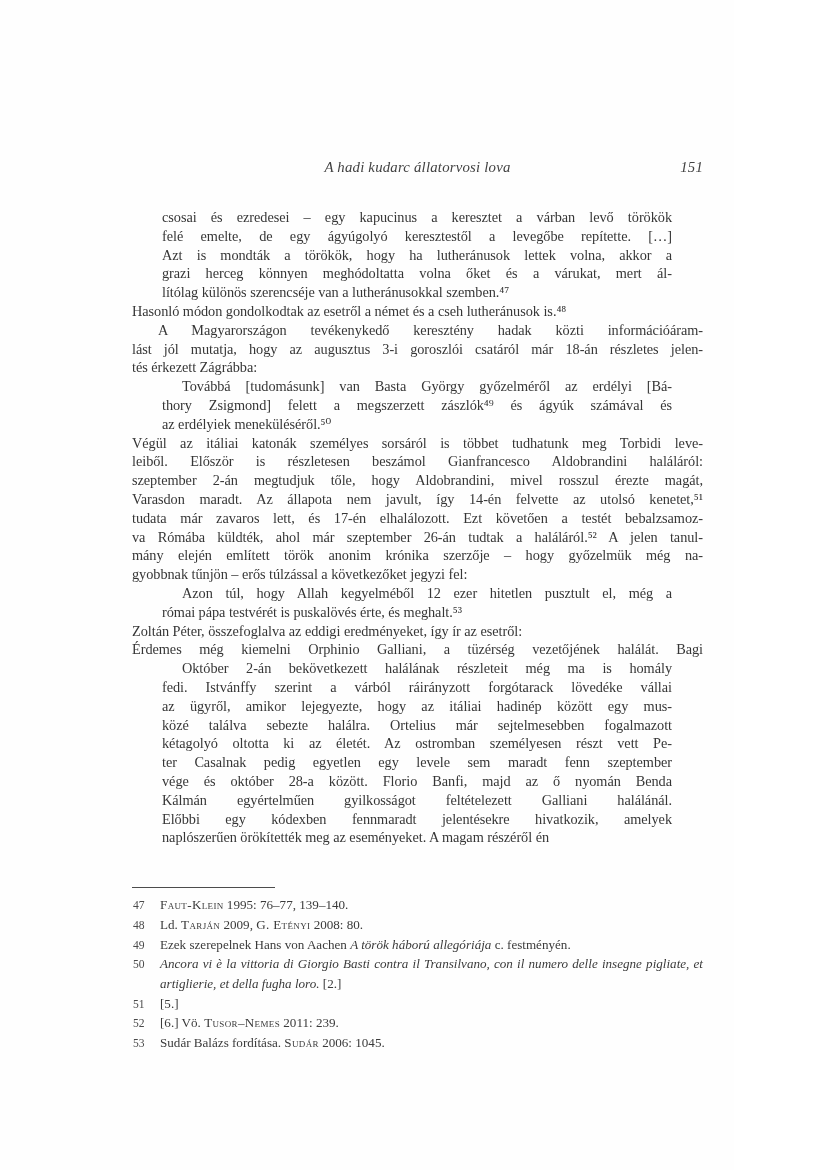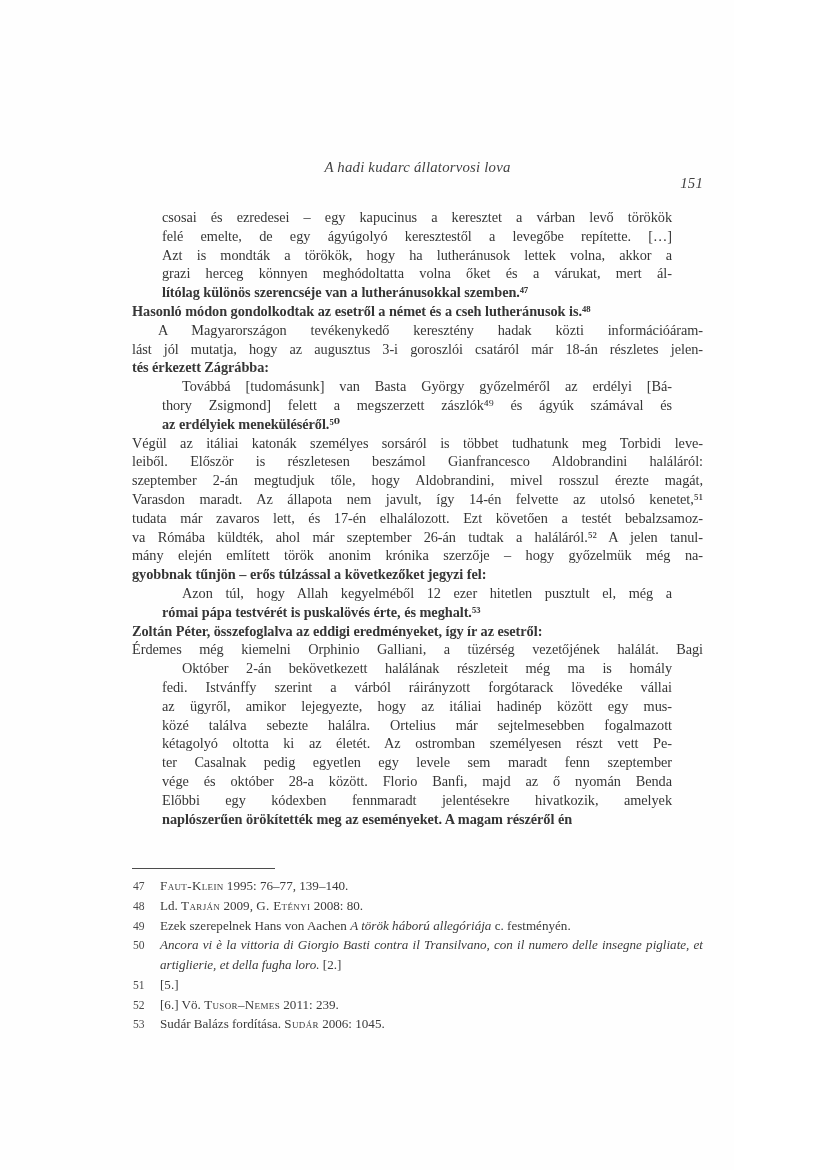--- a/index.html
+++ b/index.html
@@ -16,35 +16,35 @@
     position:relative;
     margin-top:158px;
     height:19px;line-height:19px;
     text-align:center;
     font-style:italic;
     font-size:14.8px;
     color:#424242;
     letter-spacing:0.2px;
   }
   .running-header .pagenum{
-    position:absolute;right:0;top:16px;
+    position:absolute;right:0;top:0;
     font-style:italic;
   }
   .textblock{margin-top:31px;}
   .para{margin:0;padding:0;}
   .para.quote{margin-left:30px;margin-right:31px;}
   .line{
     font-size:14.3px;
     line-height:18.8px;
     text-align:justify;
     text-align-last:justify;
     letter-spacing:-0.05px;
     white-space:normal;
   }
-  .line.last{text-align-last:left;font-weight:bold;}
+  .line.last{text-align-last:left;}
   .para.quote .line.fi{text-indent:20px;}
   .para.body .line.fi{text-indent:26px;}
   .fnsep{
     margin-top:40px;
     width:143px;
     border-top:1.6px solid #4c4c4c;
   }
   .footnotes{margin-top:7px;font-family:Liberation Serif, serif;}
   .fn{
     position:relative;
@@ -113,20 +113,21 @@
           <div class="line">Érdemes még kiemelni Orphinio Galliani, a tüzérség vezetőjének halálát. Bagi</div>
         </div>
         <div class="para quote">
           <div class="line fi">Október 2-án bekövetkezett halálának részleteit még ma is homály</div>
           <div class="line">fedi. Istvánffy szerint a várból ráirányzott forgótarack lövedéke vállai</div>
           <div class="line">az ügyről, amikor lejegyezte, hogy az itáliai hadinép között egy mus-</div>
           <div class="line">közé találva sebezte halálra. Ortelius már sejtelmesebben fogalmazott</div>
           <div class="line">kétagolyó oltotta ki az életét. Az ostromban személyesen részt vett Pe-</div>
           <div class="line">ter Casalnak pedig egyetlen egy levele sem maradt fenn szeptember</div>
           <div class="line">vége és október 28-a között. Florio Banfi, majd az ő nyomán Benda</div>
+          <div class="line">Kálmán egyértelműen gyilkosságot feltételezett Galliani halálánál.</div>
           <div class="line">Előbbi egy kódexben fennmaradt jelentésekre hivatkozik, amelyek</div>
           <div class="line last">naplószerűen örökítették meg az eseményeket. A magam részéről én</div>
         </div>
       </div>
 
     <div class="fnsep"></div>
 
     <div class="footnotes" id="footnotes">
         <div class="fn"><span class="fnnum">47</span><span class="sc">Faut-Klein</span><span> 1995: 76–77, 139–140.</span></div>
         <div class="fn"><span class="fnnum">48</span><span>Ld. </span><span class="sc">Tarján</span><span> 2009, </span><span class="sc">G. Etényi</span><span> 2008: 80.</span></div>

